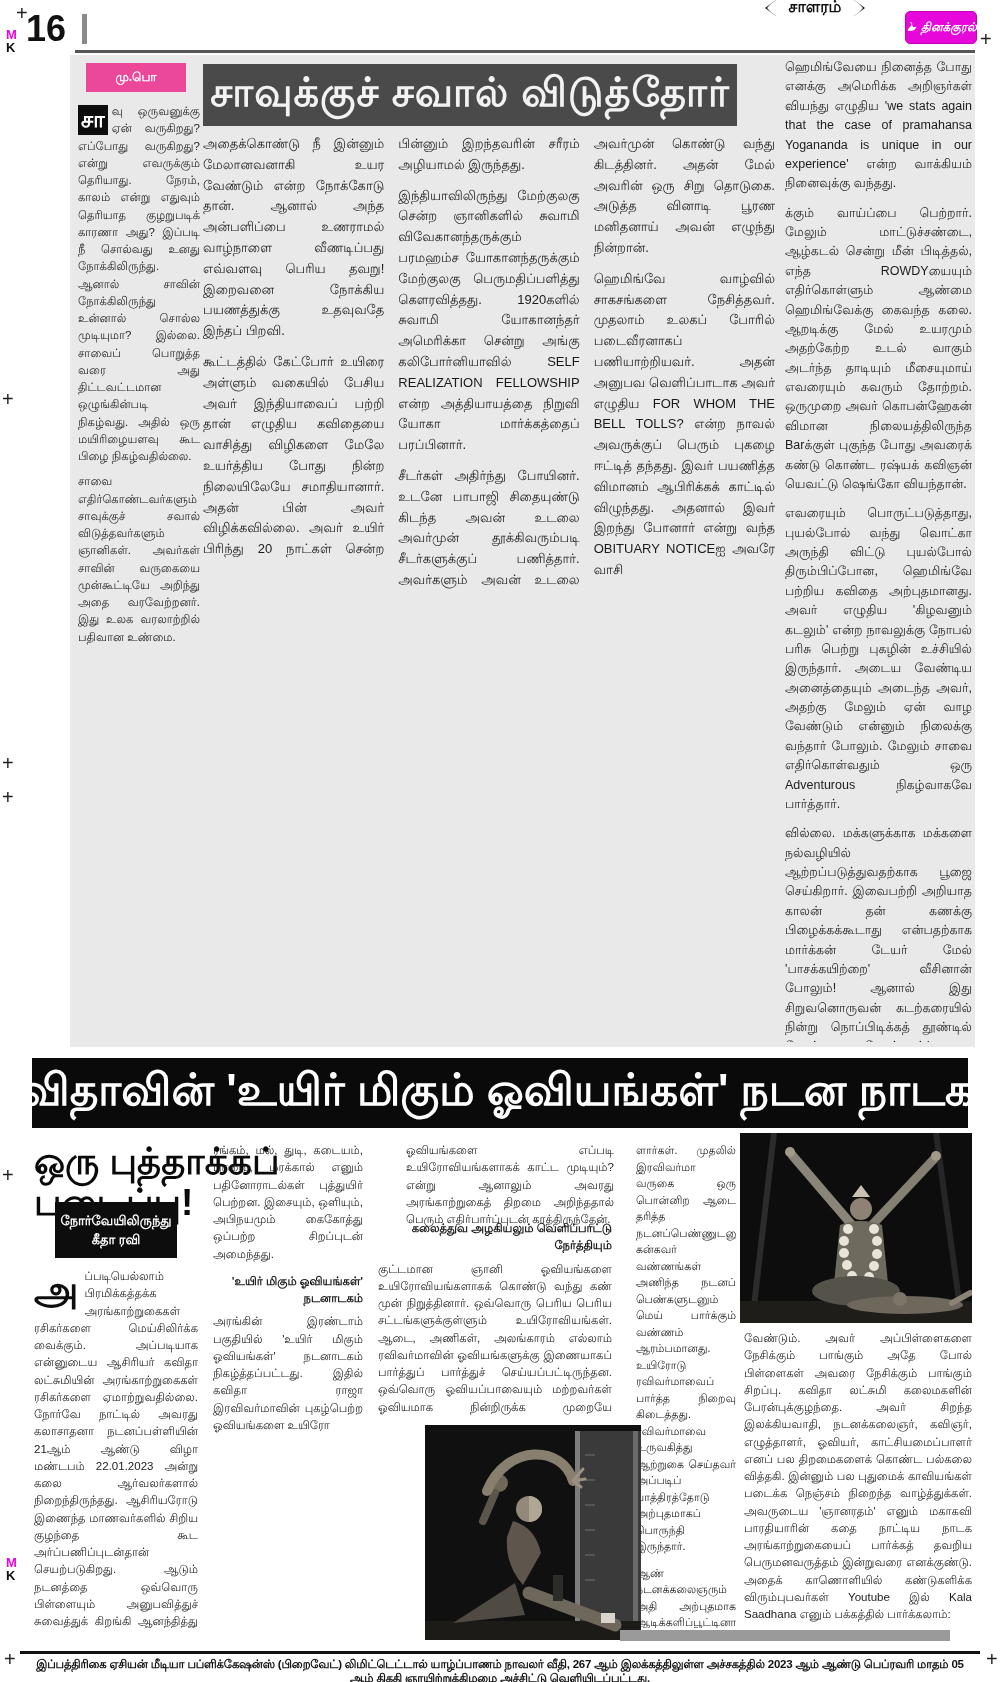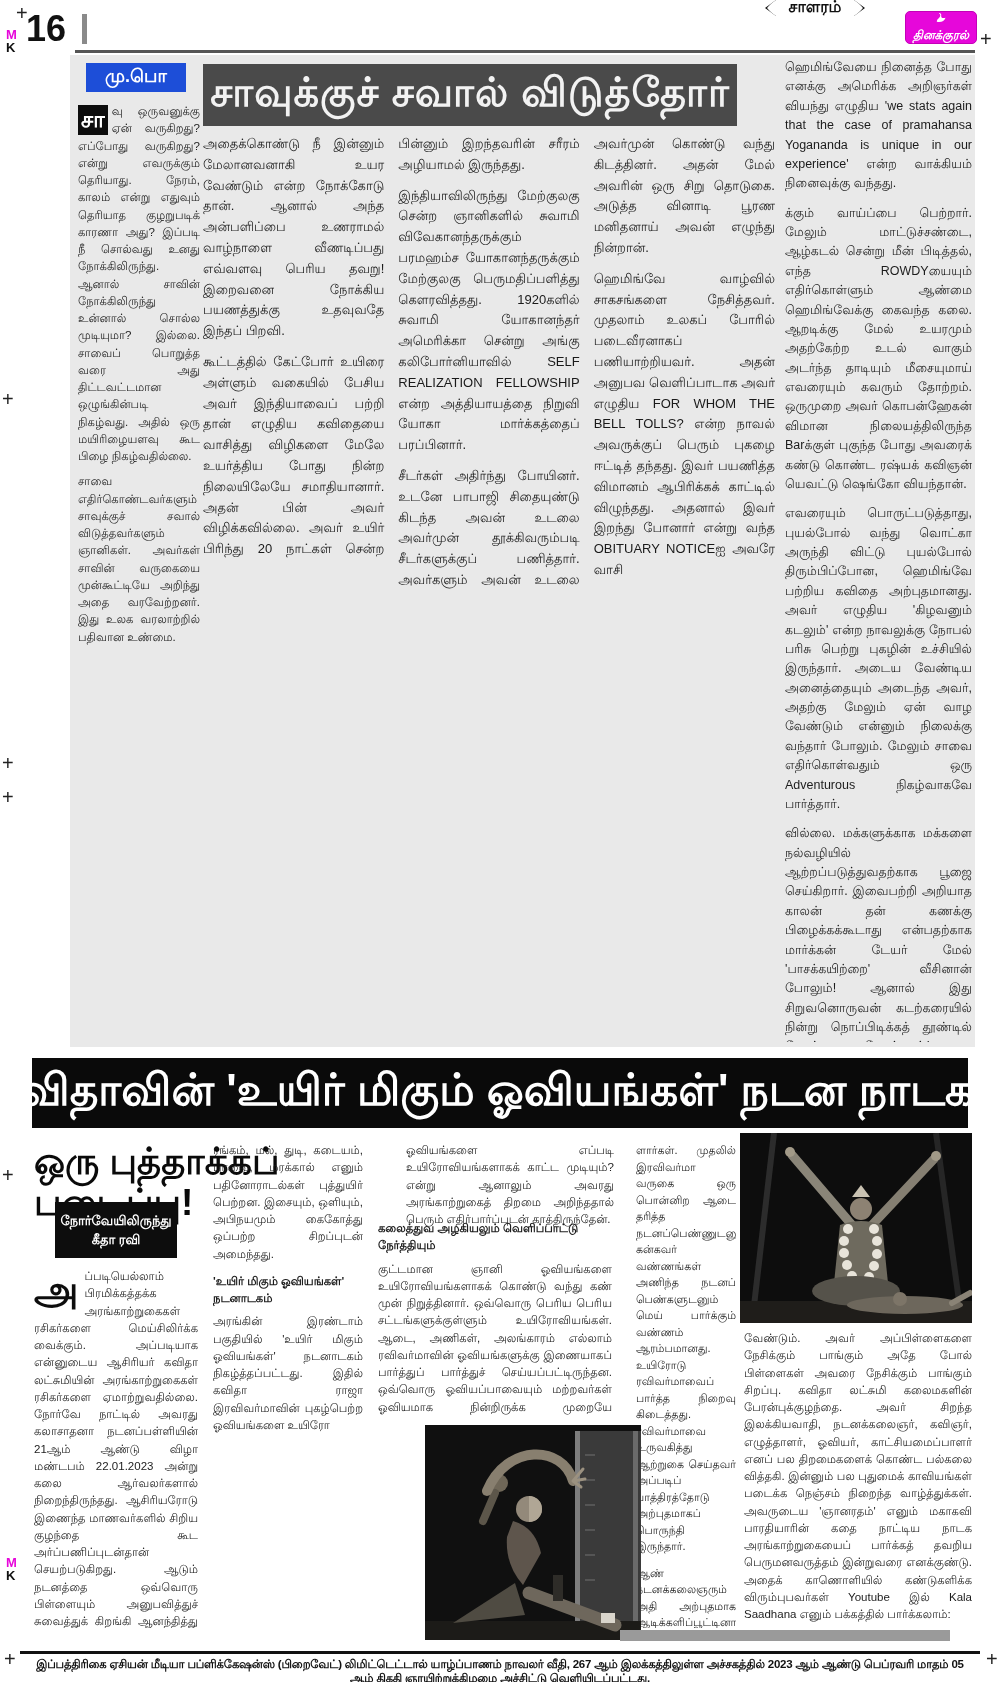--- a/index.html
+++ b/index.html
@@ -15,48 +15,48 @@
   
   .page-number { position:absolute; left:26px; top:8px; font-size:36px; font-weight:bold; color:#111; }
   .pn-divider { position:absolute; left:82px; top:14px; width:5px; height:30px; background:#8a8a8a; }
   .masthead-bar { position:absolute; left:92px; top:13px; width:803px; height:30px; background:#e607da; border-radius:15px; display:flex; align-items:center; padding-left:38px; color:#fff; }
   .masthead-bar .t { font-weight:bold; font-size:15px; white-space:nowrap; }
   .masthead-bar .sep { font-size:15px; margin:0 7px; }
   .masthead-bar .e { font-size:15px; white-space:nowrap; }
   .section-badge-outer { position:absolute; left:765px; top:0; width:100px; height:16px; background:#111;
       clip-path:polygon(0 50%, 11% 0, 89% 0, 100% 50%, 89% 100%, 11% 100%); display:flex; align-items:center; justify-content:center; }
   .section-badge-inner { width:96px; height:23px; background:#fff; clip-path:polygon(0 50%, 11% 0, 89% 0, 100% 50%, 89% 100%, 11% 100%); display:flex; align-items:center; justify-content:center; font-weight:bold; font-size:16px; color:#111; }
-  .logo-box { position:absolute; left:905px; top:11px; width:72px; height:33px; background:#e607da; border-radius:5px; border:1px solid #c400b8; display:flex; align-items:center; gap:2px; color:#fff;flex-direction:column; }
+  .logo-box { position:absolute; left:905px; top:11px; width:72px; height:33px; background:#e607da; border-radius:5px; border:1px solid #c400b8; display:flex; align-items:center; justify-content:center; gap:2px; color:#fff; }
   .logo-box .logo-text { font-weight:bold; font-style:italic; font-size:12px; }
   .header-rule { position:absolute; left:75px; top:50px; width:900px; height:3px; background:#555; }
 
   
   .top-section { position:absolute; left:70px; top:55px; width:905px; height:992px; background:#e9e9e9; }
-  .mupo-box { position:absolute; left:16px; top:8px; width:100px; height:29px; background:#1d4ed8; color:#fff; font-weight:bold; font-size:18px; display:flex; align-items:center; justify-content:center; }
+  .mupo-box { position:absolute; left:16px; top:8px; width:100px; height:29px; background:#ec4899; color:#fff; font-weight:bold; font-size:12px; display:flex; align-items:center; justify-content:center; }
   .col-text { text-align:justify; overflow:hidden; color:#1c1c1c; }
   .left-col { position:absolute; left:8px; top:48px; width:122px; height:936px; font-size:11.5px; line-height:1.5; }
   .dropcap { float:left; background:#0d0d0d; color:#fff; font-weight:bold; font-size:22px; line-height:1; padding:4px 3px; margin:2px 4px 0 0; }
   .dropcap.light { background:transparent; color:#0d0d0d; font-size:40px; padding:0 2px 0 0; }
   .headline1 { position:absolute; left:133px; top:9px; width:534px; height:62px; background:#4a4a4a; color:#f2f2f2; display:flex; align-items:center; justify-content:center; font-weight:bold; font-size:40px; letter-spacing:1px; white-space:nowrap; overflow:hidden; }
   .center-cols { position:absolute; left:133px; top:79px; width:572px; height:906px; column-count:3; column-gap:14px; font-size:13px; line-height:1.6; }
   .center-cols p, .right-col p, .para-block p { text-align:justify; margin-bottom:10px; }
   .right-col { position:absolute; left:715px; top:3px; width:187px; height:984px; font-size:12.5px; line-height:1.55; overflow:hidden; }
 
   
   .headline2 { position:absolute; left:32px; top:1058px; width:936px; height:70px; background:#0a0a0a; color:#fff; display:flex; align-items:center; justify-content:center; font-weight:bold; font-size:44px; white-space:nowrap; overflow:hidden; }
   .subhead2 { position:absolute; left:34px; top:1142px; width:385px; font-size:37px; font-weight:bold; color:#0a0a0a; line-height:1.1; }
   .byline-box { position:absolute; left:55px; top:1202px; width:122px; height:56px; background:#0d0d0d; color:#fff; font-weight:bold; font-size:13px; display:flex; flex-direction:column; align-items:center; justify-content:center; line-height:1.5; }
   .a2-col { position:absolute; font-size:11.5px; line-height:1.5; text-align:justify; overflow:hidden; color:#1c1c1c; }
   .a2-intro { left:406px; top:1142px; width:208px; }
   .a2-c1 { left:34px; top:1268px; width:164px; height:360px; }
   .a2-c2 { left:213px; top:1142px; width:150px; height:486px; }
   .a2-c3 { left:378px; top:1212px; width:234px; height:206px; }
   .a2-c4 { left:636px; top:1142px; width:100px; height:486px; font-size:11px; }
   .a2-c5 { left:744px; top:1330px; width:228px; height:298px; }
-  .inline-subhead { font-weight:bold; text-align:left; margin:8px 0 6px 0; }
+  .inline-subhead { font-weight:bold; text-align:right; margin:8px 0 6px 0; }
   .photo { position:absolute; background:#0d0d0d; overflow:hidden; }
   .photo1 { left:740px; top:1133px; width:232px; height:190px; }
   .photo2 { left:425px; top:1425px; width:216px; height:215px; }
 
   
   .pre-footer-bar { position:absolute; left:620px; top:1630px; width:330px; height:11px; background:#9a9a9a; }
   .footer-rule { position:absolute; left:20px; top:1651px; width:960px; height:3px; background:#111; }
   .footer-text { position:absolute; left:30px; top:1658px; width:940px; text-align:center; font-weight:bold; font-size:11.5px; letter-spacing:-0.2px; color:#111; }
 </style>
 </head>

